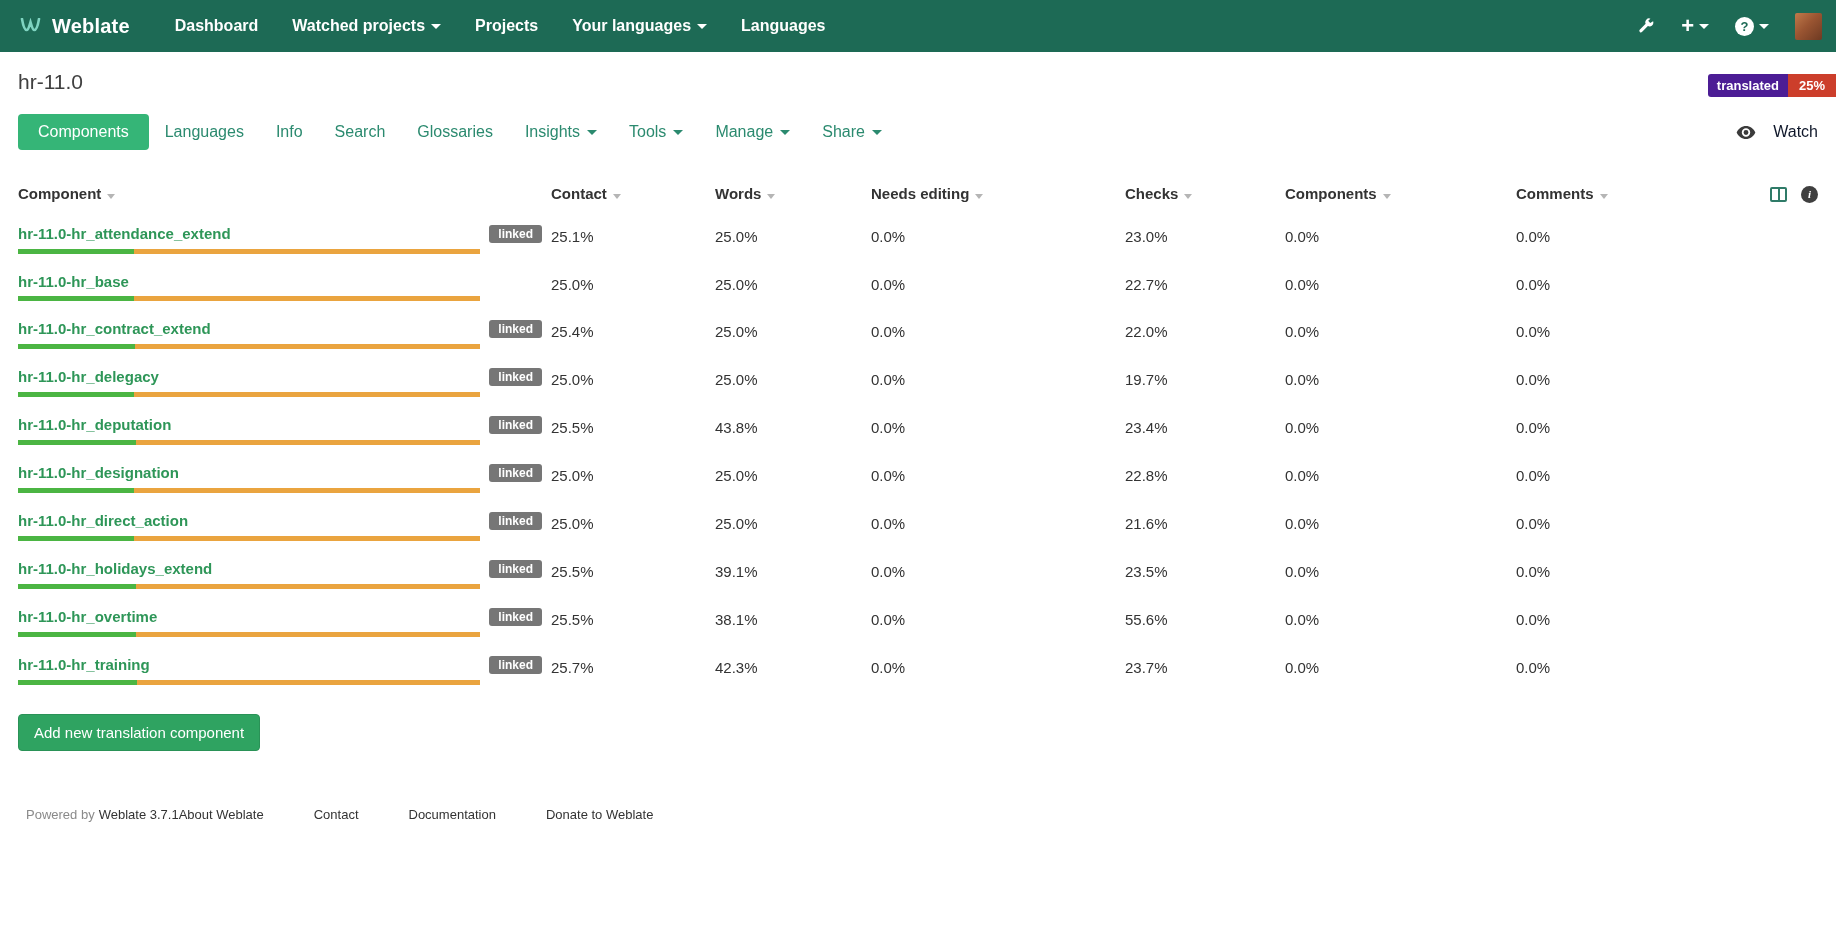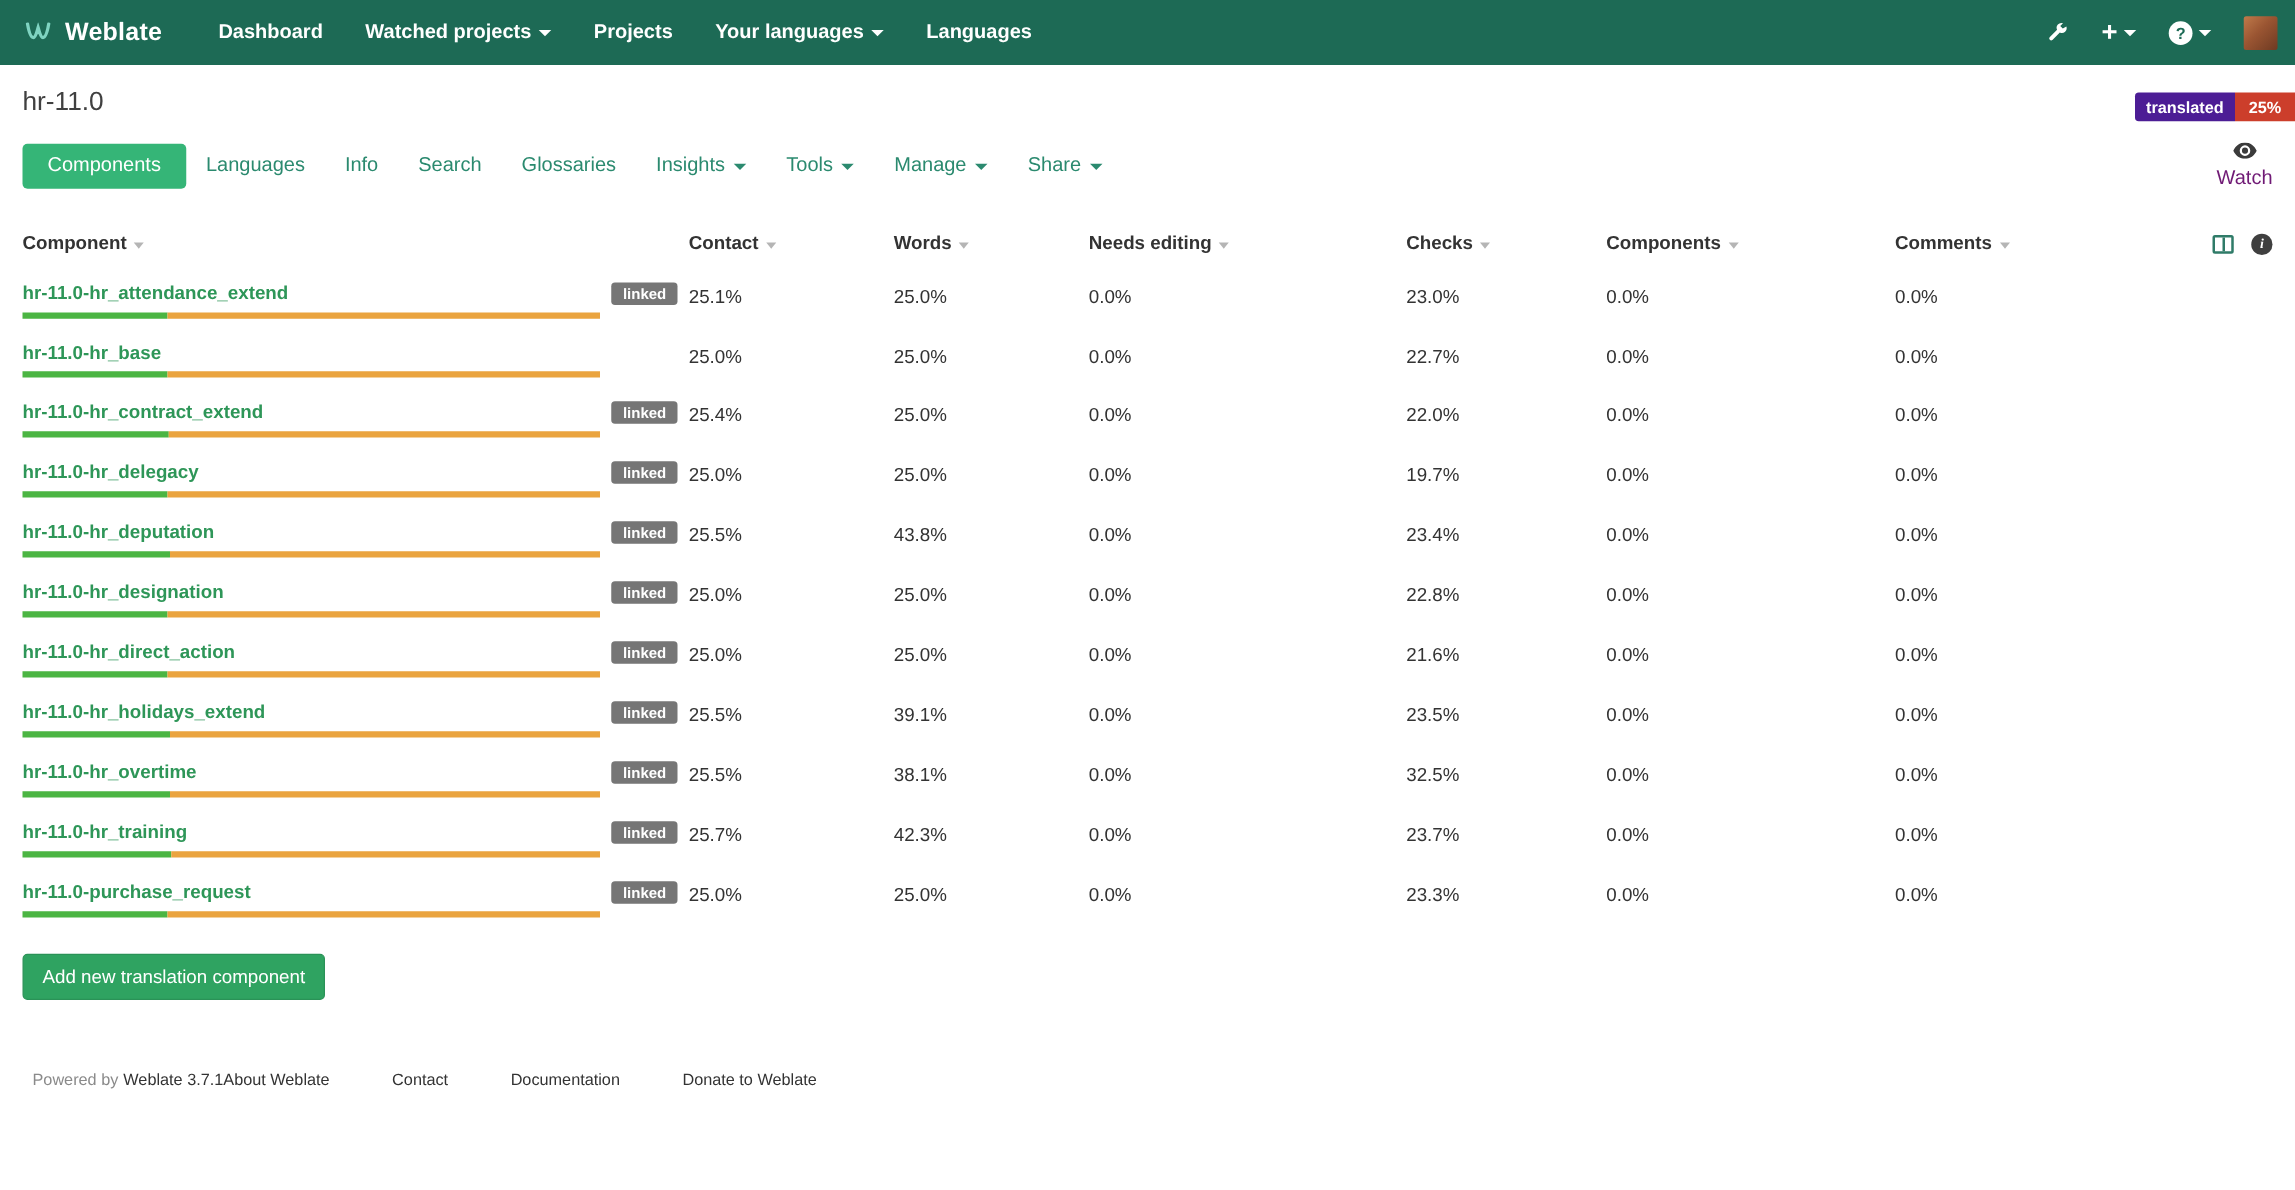--- a/index.html
+++ b/index.html
@@ -23,21 +23,21 @@
   .page-header h1 { font-size:21px; font-weight:normal; color:#404040; }
   .translated-badge { position:absolute; right:0; top:22px; display:flex; font-size:13px; font-weight:bold; color:#fff; }
   .tb-label { background:#4c1d95; padding:4px 9px; border-radius:3px 0 0 3px; }
   .tb-value { background:#cc3e2b; padding:4px 11px; }
 
   
   .tab-bar { display:flex; align-items:center; padding:6px 18px 0; }
   .tabs { list-style:none; display:flex; align-items:center; }
   .tab { font-size:16px; color:#2b8a6f; padding:9px 16px; cursor:pointer; display:flex; align-items:center; gap:7px; border-radius:4px; }
   .tab.active { background:#35b577; color:#fff; font-weight:normal; padding:9px 20px;align-items:center; }
-  .watch { margin-left:auto; background:none; border:none; font-family:inherit; font-size:16px; color:#701a75; display:flex; align-items:center; gap:7px; cursor:pointer;flex-direction:column; }
+  .watch { margin-left:auto; background:none; border:none; font-family:inherit; font-size:16px; color:#0f172a; display:flex; align-items:center; gap:17px; cursor:pointer; }
 
   
   .components-table { width:1800px; margin:26px 18px 0; border-collapse:collapse; table-layout:fixed; }
   .components-table th { text-align:left; font-size:15px; font-weight:bold; color:#333; padding:8px 0 12px; white-space:nowrap; cursor:pointer; }
   .sort-caret { width:0; height:0; border-left:4px solid transparent; border-right:4px solid transparent; border-top:5px solid #b5b5b5; display:inline-block; margin-left:6px; }
   .th-icons { text-align:right !important; }
   .th-icons .hicon { display:inline-flex; margin-left:10px; vertical-align:middle; cursor:pointer; }
   .cols-icon { width:17px; height:15px; border:2px solid #2f7b68; border-radius:2px; position:relative; display:inline-block; }
   .cols-icon:after { content:""; position:absolute; left:6px; top:0; bottom:0; width:2px; background:#2f7b68; }
   .info-circle { width:17px; height:17px; border-radius:50%; background:#3f3f3f; color:#fff; font-size:11px; font-weight:bold; font-family:"Liberation Serif", serif; display:flex; align-items:center; justify-content:center; font-style:italic; }
@@ -367,21 +367,21 @@
         <span class="linked-badge">linked</span>
       </div>
       <div class="progress">
         <span class="seg seg-translated" style="width: 25.5%;"></span>
         <span class="seg seg-remaining" style="width: 74.5%;"></span>
       </div>
     </td>
     <td class="cell-num">25.5%</td>
     <td class="cell-num">38.1%</td>
     <td class="cell-num">0.0%</td>
-    <td class="cell-num">32.5%</td>
+    <td class="cell-num">55.6%</td>
     <td class="cell-num">0.0%</td>
     <td class="cell-num">0.0%</td>
     <td></td>
   </tr>
 
   <tr>
     <td class="cell-component">
       <div class="comp-top">
         <a class="comp-link">hr-11.0-hr_training</a>
         <span class="linked-badge">linked</span>
@@ -393,39 +393,20 @@
     </td>
     <td class="cell-num">25.7%</td>
     <td class="cell-num">42.3%</td>
     <td class="cell-num">0.0%</td>
     <td class="cell-num">23.7%</td>
     <td class="cell-num">0.0%</td>
     <td class="cell-num">0.0%</td>
     <td></td>
   </tr>
 
-  <tr>
-    <td class="cell-component">
-      <div class="comp-top">
-        <a class="comp-link">hr-11.0-purchase_request</a>
-        <span class="linked-badge">linked</span>
-      </div>
-      <div class="progress">
-        <span class="seg seg-translated" style="width: 25%;"></span>
-        <span class="seg seg-remaining" style="width: 75%;"></span>
-      </div>
-    </td>
-    <td class="cell-num">25.0%</td>
-    <td class="cell-num">25.0%</td>
-    <td class="cell-num">0.0%</td>
-    <td class="cell-num">23.3%</td>
-    <td class="cell-num">0.0%</td>
-    <td class="cell-num">0.0%</td>
-    <td></td>
-  </tr>
 </tbody>
 </table>
 
 
 
 
 <button class="add-btn">Add new translation component</button>
 
 
 <footer class="footer">

